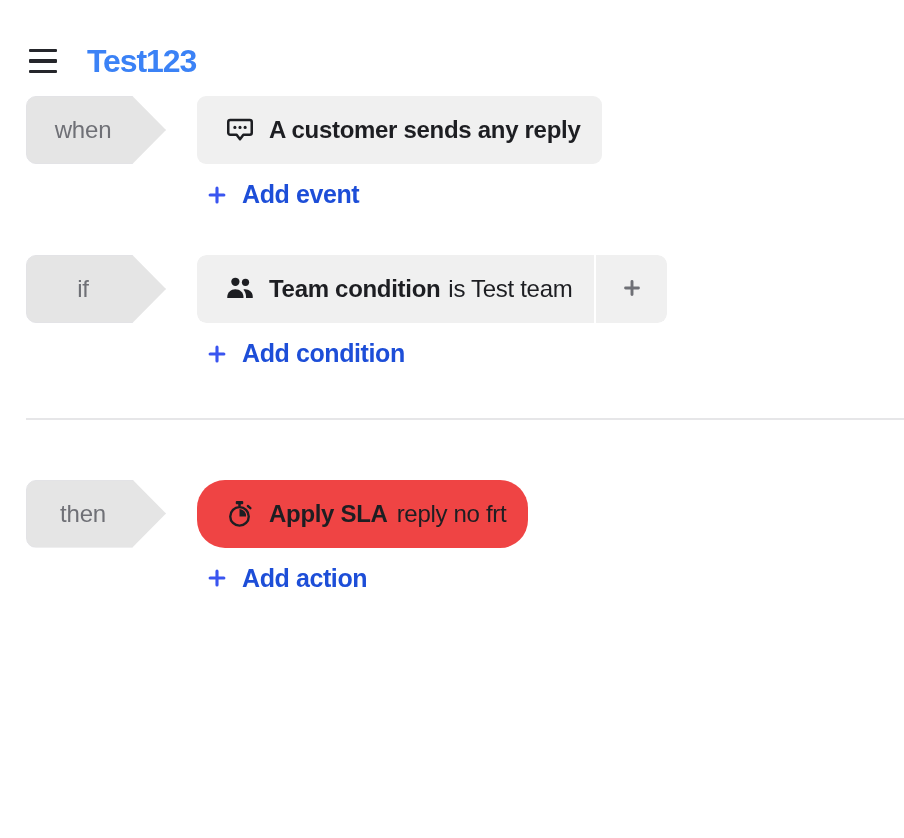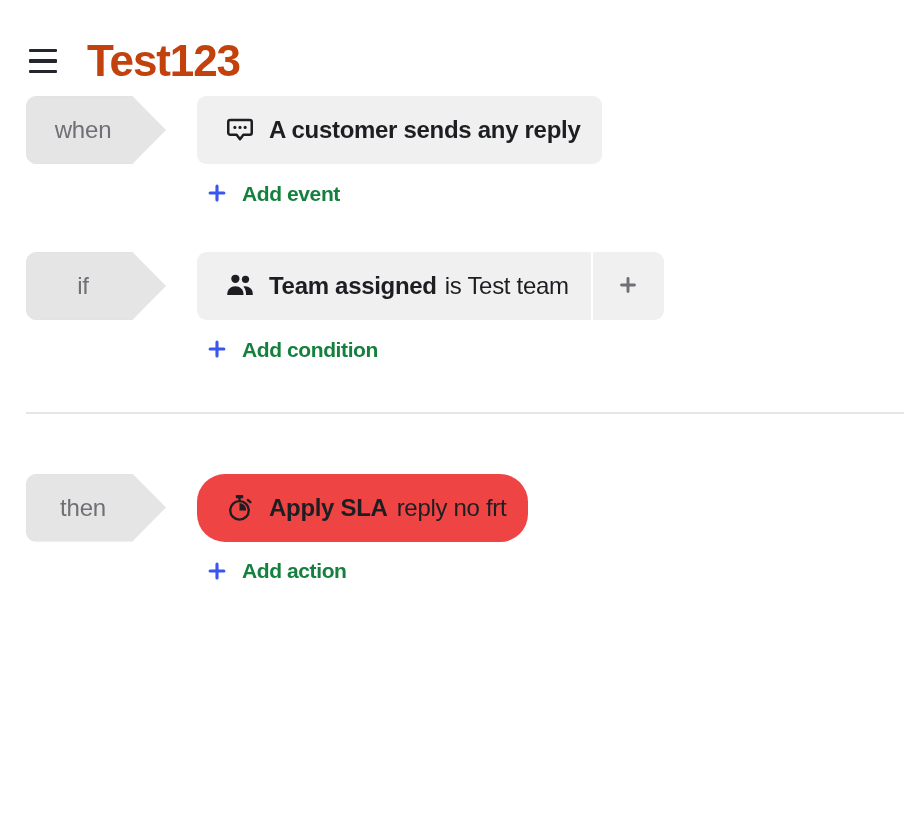--- a/index.html
+++ b/index.html
@@ -33,23 +33,23 @@
   }
   .hamburger span {
     display: block;
     width: 28px;
     height: 3.5px;
     background: #25262b;
     border-radius: 1px;
   }
   .page-title {
     margin-left: 27px;
-    font-size: 44px;
+    font-size: 32px;
     font-weight: 700;
-    color: #c2410c;
+    color: #3b82f6;
     letter-spacing: -1.1px;
     line-height: 1;
     white-space: nowrap;
   }
 
   
   .rule-section { padding-left: 26px; }
 
   .rule-row {
     display: flex;
@@ -141,23 +141,23 @@
   
   .add-link {
     display: inline-flex;
     align-items: center;
     background: none;
     border: none;
     padding: 0;
     margin-top: 18px;
     margin-left: 9px;
     font-family: inherit;
-    font-size: 21px;
+    font-size: 25px;
     font-weight: 700;
-    color: #15803d;
+    color: #1d4ed8;
     letter-spacing: -0.4px;
     cursor: pointer;
     line-height: 1;
   }
   .add-link .plus {
     display: inline-flex;
     align-items: center;
     justify-content: center;
     margin-right: 14px;
     flex: none;
@@ -230,21 +230,21 @@
       <div class="chip-group">
         <div class="chip">
           <span class="chip-icon">
             <svg width="30" height="30" viewBox="0 0 24 24" fill="#1d1e22">
               <circle cx="8.3" cy="6.2" r="3.3"></circle>
               <circle cx="16.4" cy="6.6" r="2.9"></circle>
               <path d="M1.8 18.3c0-3.6 2.9-6.2 6.5-6.2s6.5 2.6 6.5 6.2v.9H1.8v-.9Z"></path>
               <path d="M16.1 12.2c3.2 0 6.1 2.3 6.1 5.6v1.4h-5.4v-1.4c0-2.1-.8-4-2.1-5.3.4-.2.9-.3 1.4-.3Z"></path>
             </svg>
           </span>
-          <span class="chip-strong">Team assigned</span>
+          <span class="chip-strong">Team condition</span>
           <span class="chip-plain">is Test team</span>
         </div>
         <button class="chip-add">
           <span>
             <svg width="22" height="22" viewBox="0 0 24 24">
               <path d="M12 5v14M5 12h14" stroke="#6f7076" stroke-width="3.2" stroke-linecap="round"></path>
             </svg>
           </span>
         </button>
       </div>

